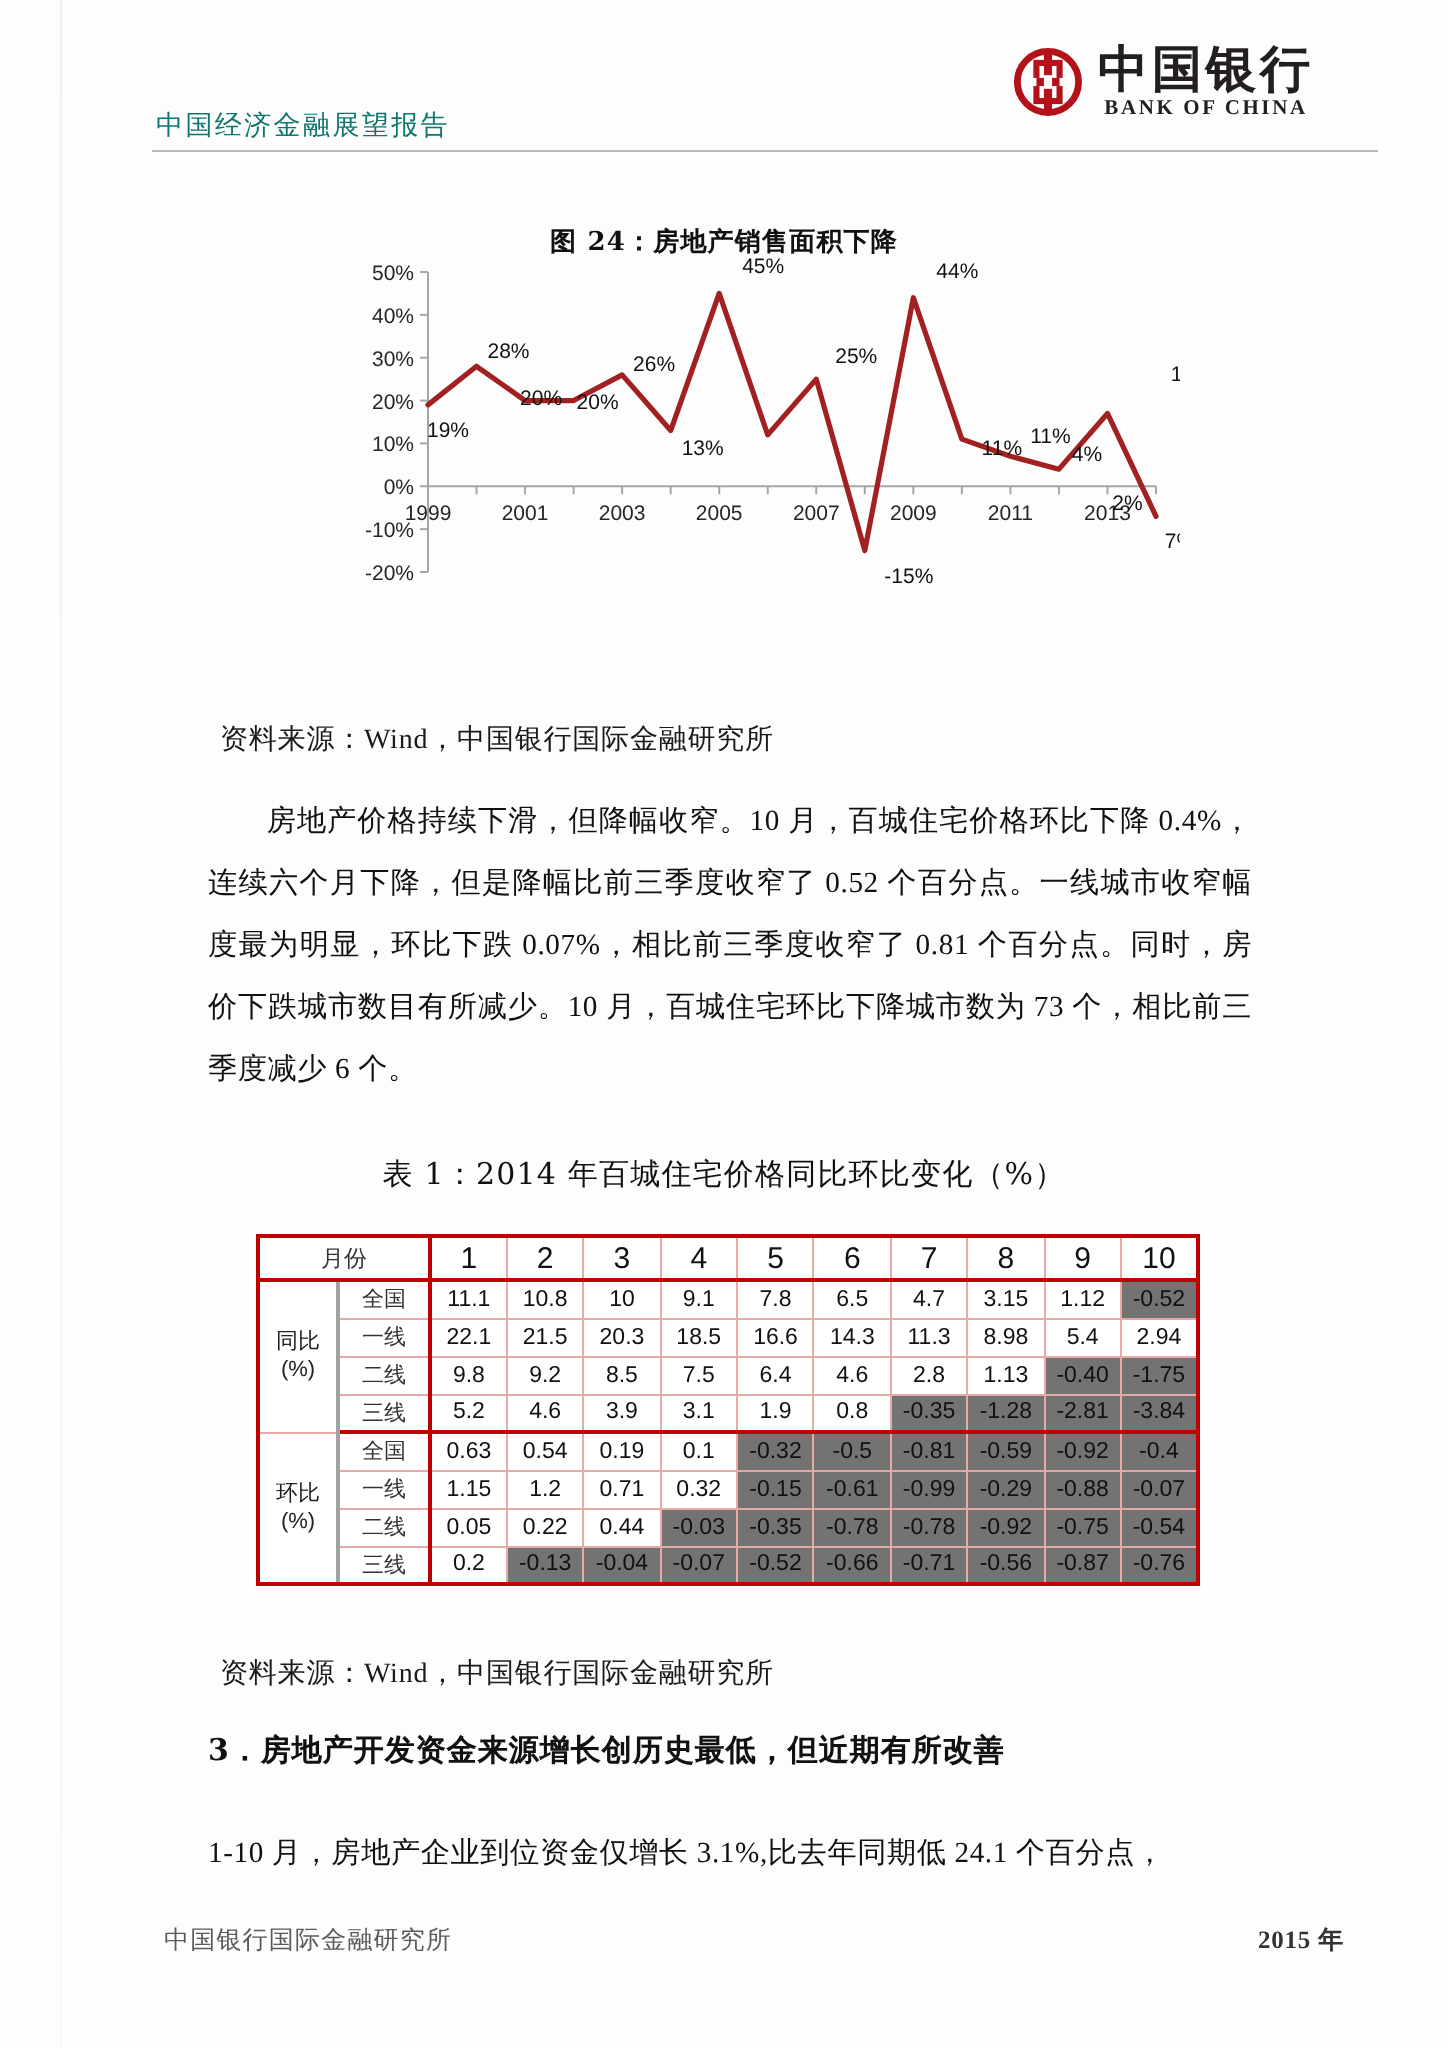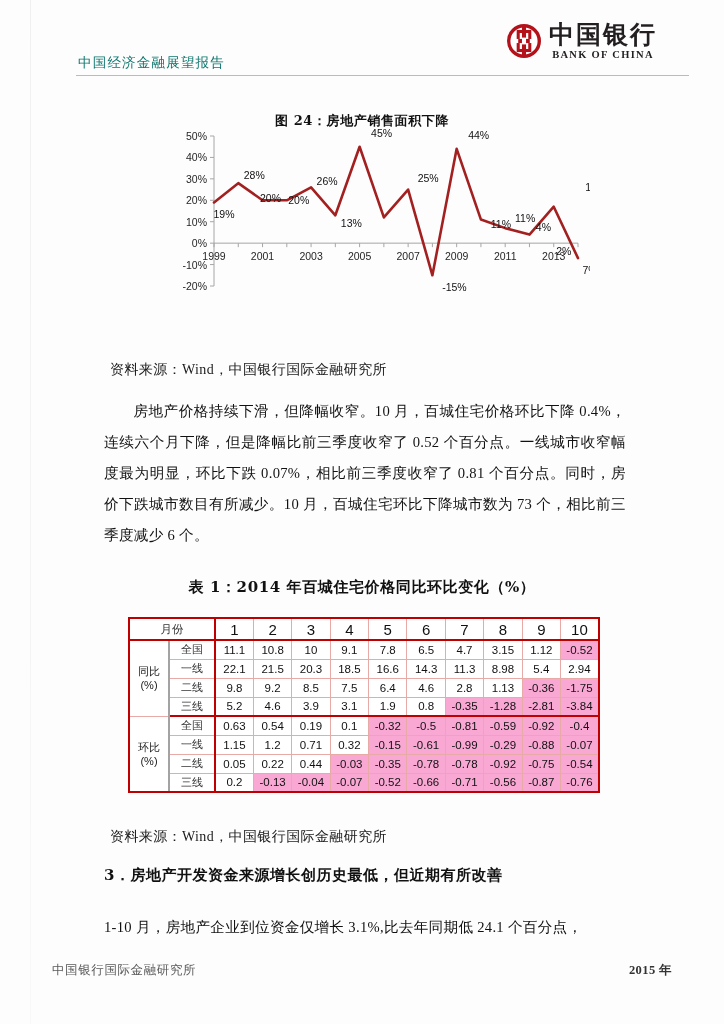--- a/index.html
+++ b/index.html
@@ -116,21 +116,21 @@
     color: #111;
   }
   .para .indent { display: inline-block; width: 2em; }
 
   .tbl-title {
     position: absolute;
     left: 0; right: 0;
     top: 578px;
     text-align: center;
     font-size: 15px;
-    font-weight: 700;
+    font-weight: 400;
     letter-spacing: 0.6px;
     color: #111;
     font-family: "DejaVu Serif", serif;
   }
 
   
   .tbl-wrap {
     position: absolute;
     left: 128px;
     top: 617px;
@@ -170,42 +170,42 @@
     font-size: 11px;
     line-height: 14px;
     color: #222;
     border-right: 2px solid #a3a3a3;
   }
   table.data .rl {
     font-size: 11px;
     color: #333;
     border-right: 2px solid #c00000;
   }
-  table.data td.neg { background: #f9a8d4; }
+  table.data td.neg { background: #737373; }
   table.data col.c-grp { width: 40px; }
   table.data col.c-rl { width: 46px; }
   table.data col.c-v { width: 38.4px; }
   table.data .vsep { border-right: 2px solid #c00000; }
 
   
   .sec-head {
     position: absolute;
     left: 104px;
     top: 866px;
     font-size: 15px;
     font-weight: 700;
     letter-spacing: 0.5px;
     color: #111;
     font-family: "DejaVu Serif", serif;
   }
 
   
   .footer {
     position: absolute;
-    left: 52px; right: 40px;
+    left: 82px; right: 40px;
     top: 962px;
     height: 18px;
   }
   .footer-left {
     position: absolute; left: 0; top: 0;
     font-size: 12.5px; color: #5a5a5a;
     letter-spacing: 0.6px;
   }
   .footer-center {
     position: absolute; left: 0; right: 0; top: 0;
@@ -381,21 +381,21 @@
           <tr>
             <td class="rl">二线</td>
             <td class="">9.8</td>
             <td class="">9.2</td>
             <td class="">8.5</td>
             <td class="">7.5</td>
             <td class="">6.4</td>
             <td class="">4.6</td>
             <td class="">2.8</td>
             <td class="">1.13</td>
-            <td class="neg">-0.36</td>
+            <td class="neg">-0.40</td>
             <td class="neg outer-right">-1.75</td>
           </tr>
           <tr class="sep-row">
             <td class="rl ">三线</td>
             <td class="">5.2</td>
             <td class="">4.6</td>
             <td class="">3.9</td>
             <td class="">3.1</td>
             <td class="">1.9</td>
             <td class="">0.8</td>

